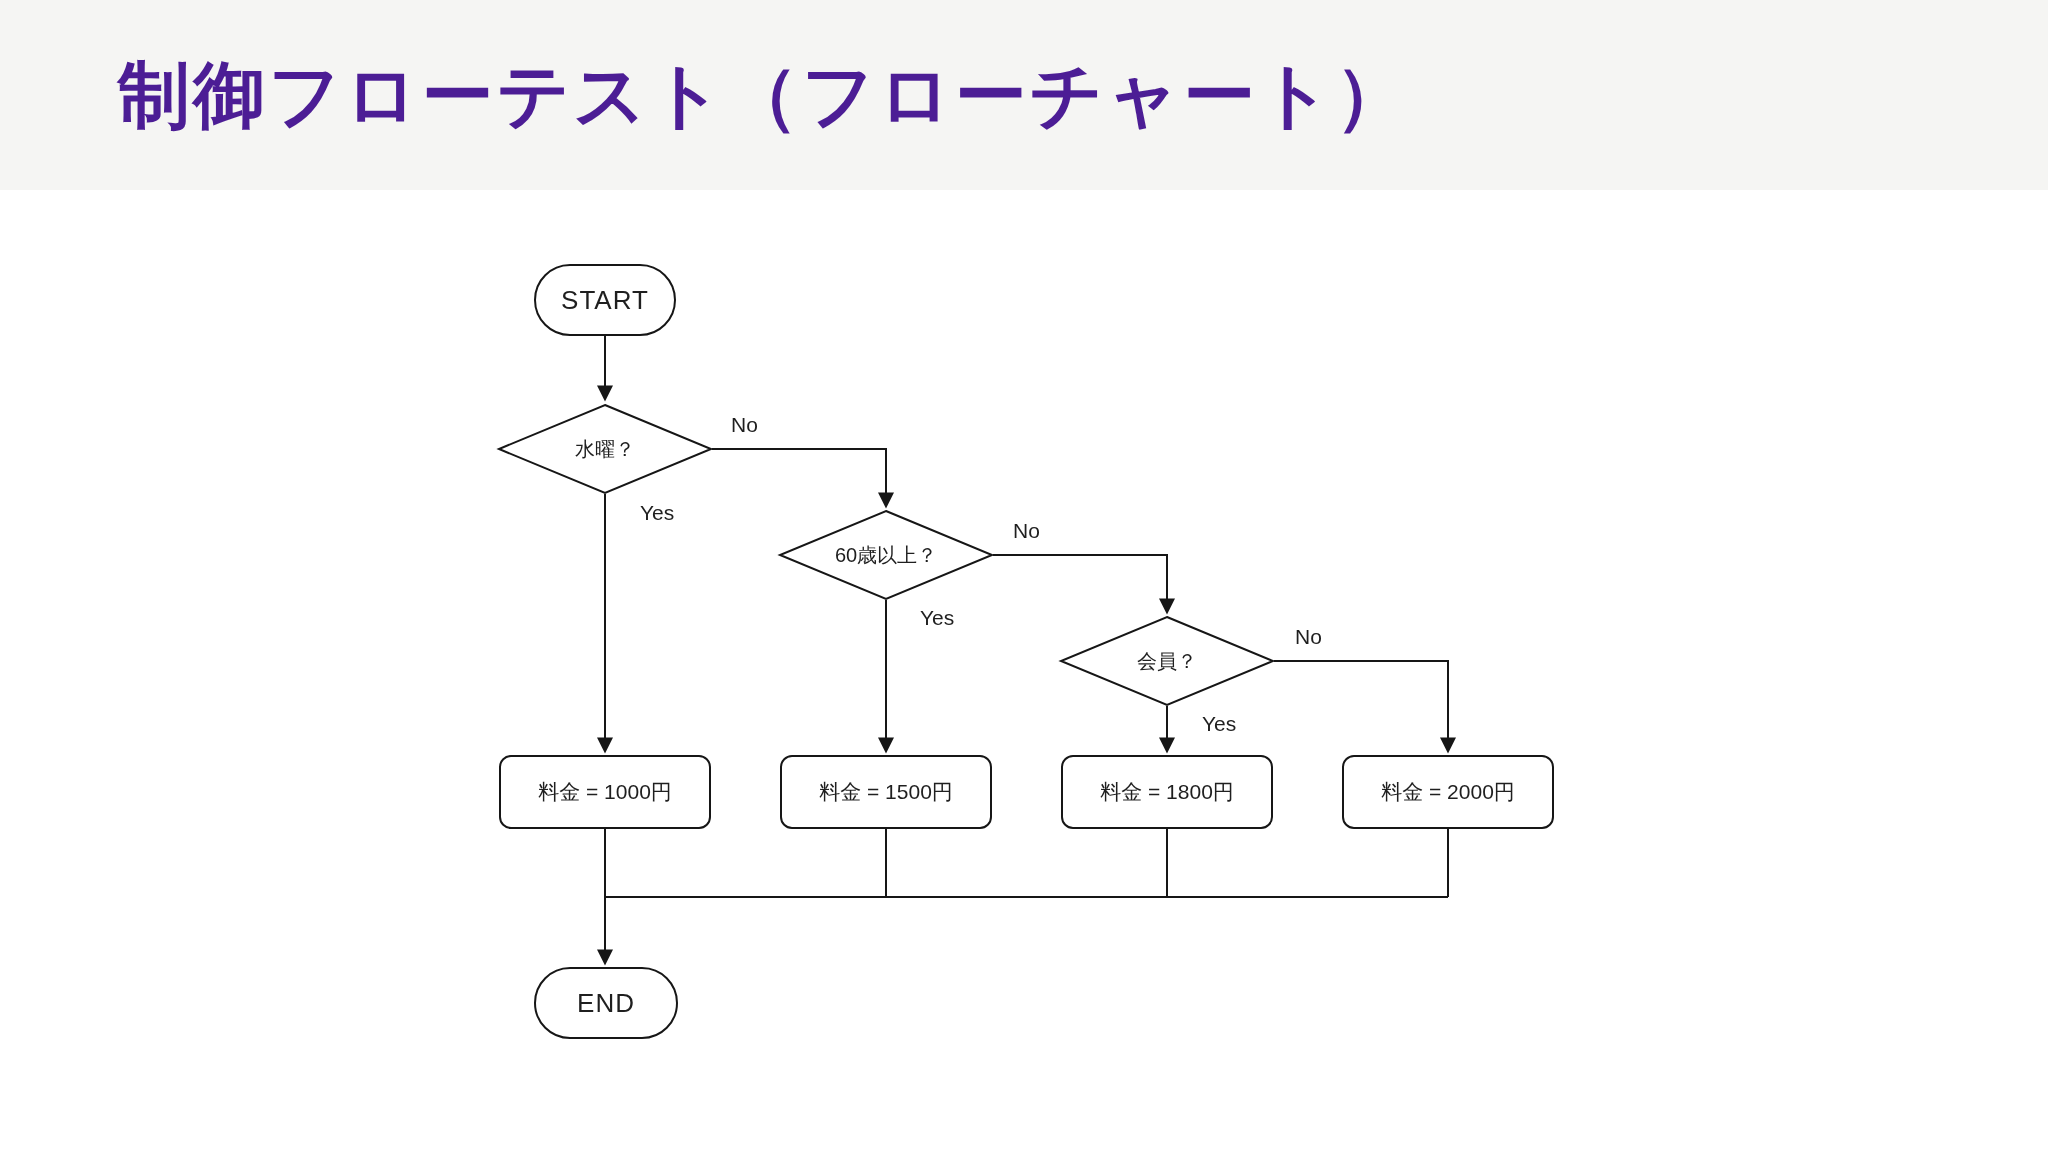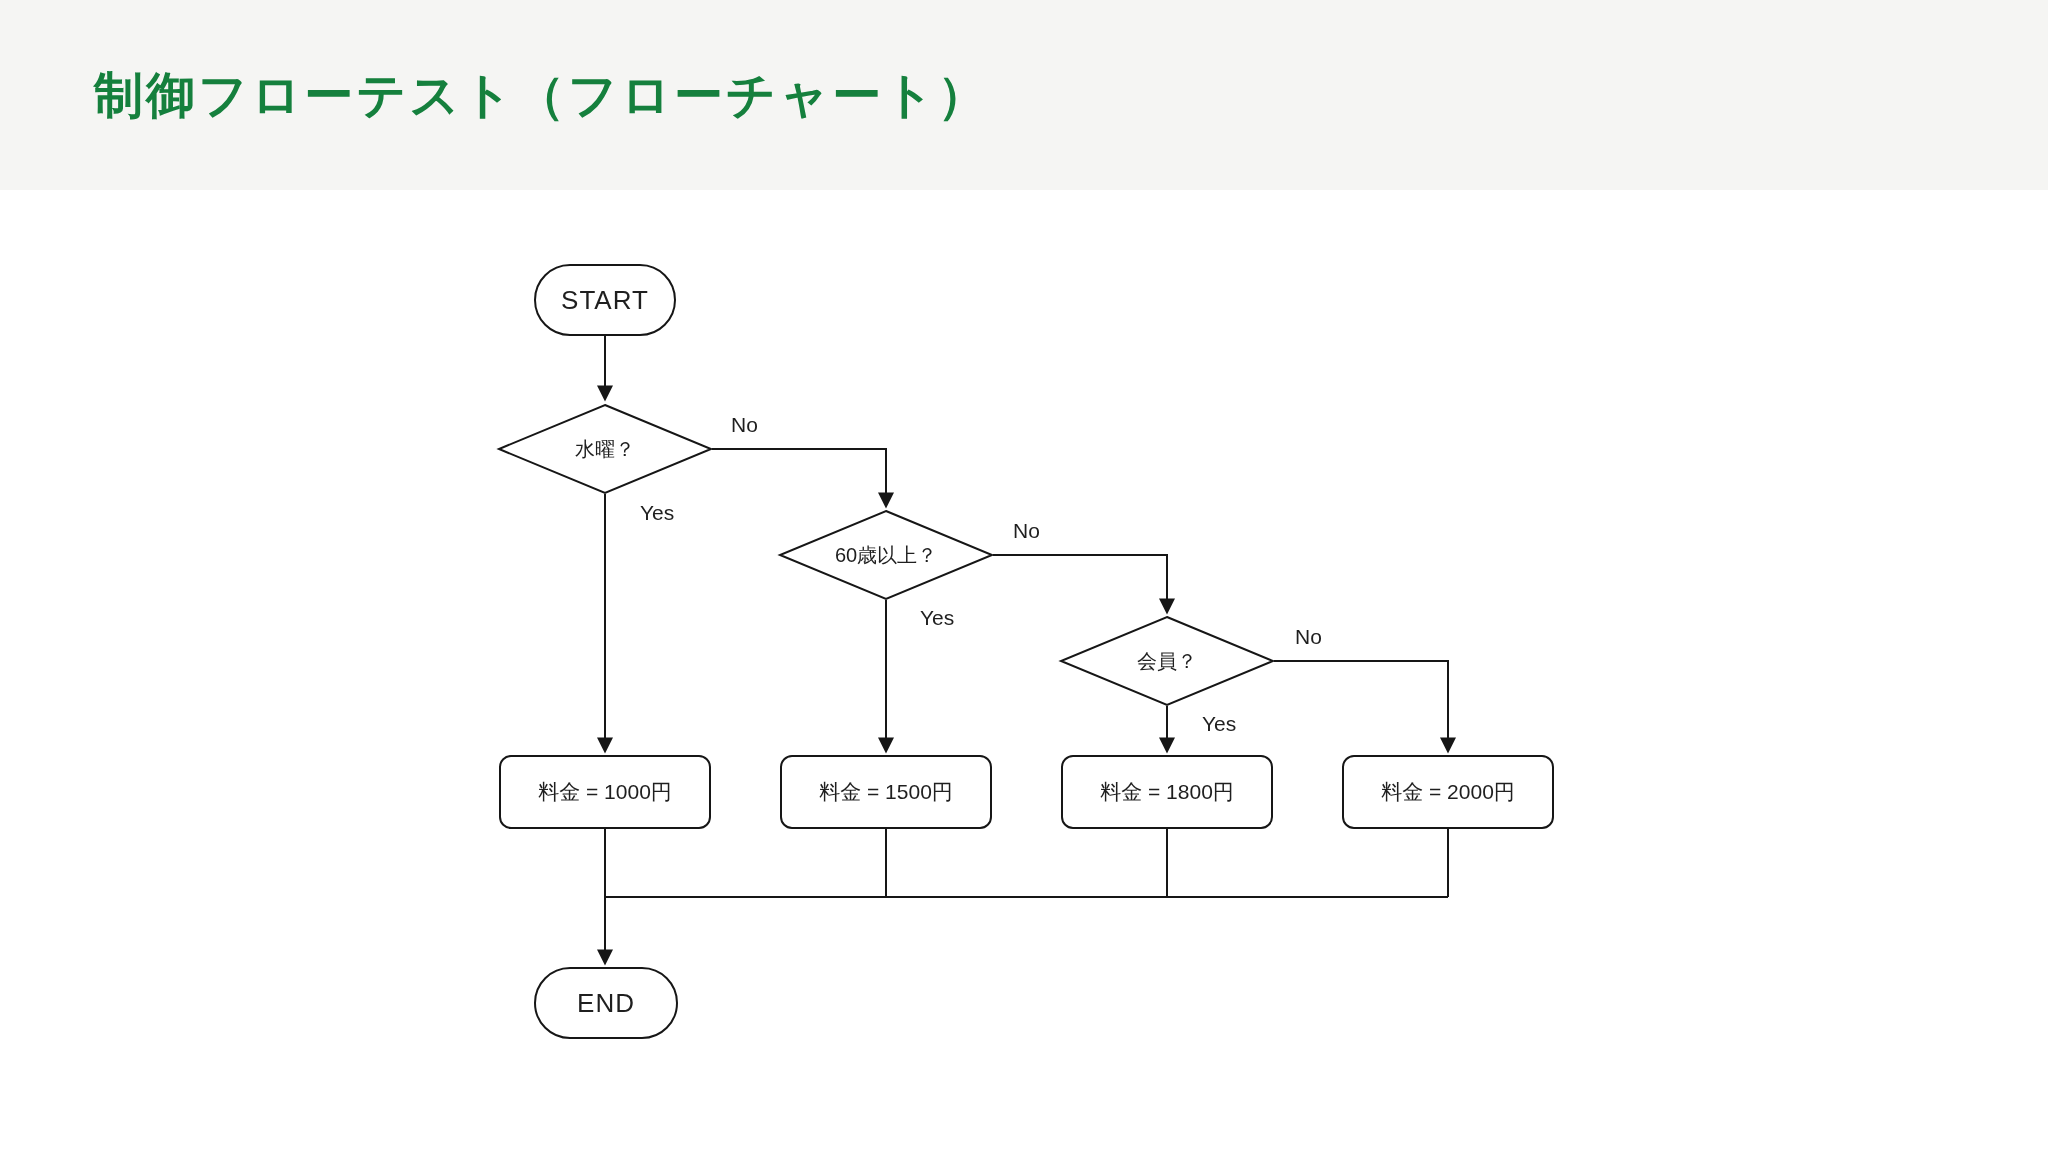--- a/index.html
+++ b/index.html
@@ -23,25 +23,25 @@
     top: 0;
     left: 0;
     width: 2048px;
     height: 190px;
     background: #f5f5f3;
     display: flex;
     align-items: center;
   }
   .page-title {
     margin: 0;
-    padding-left: 94px;
-    font-size: 49px;
+    padding-left: 118px;
+    font-size: 72px;
     font-weight: 700;
     letter-spacing: 3px;
-    color: #15803d;
+    color: #4c1d95;
     line-height: 1;
     white-space: nowrap;
   }
   .flow-canvas {
     position: absolute;
     top: 0;
     left: 0;
     width: 2048px;
     height: 1152px;
   }

